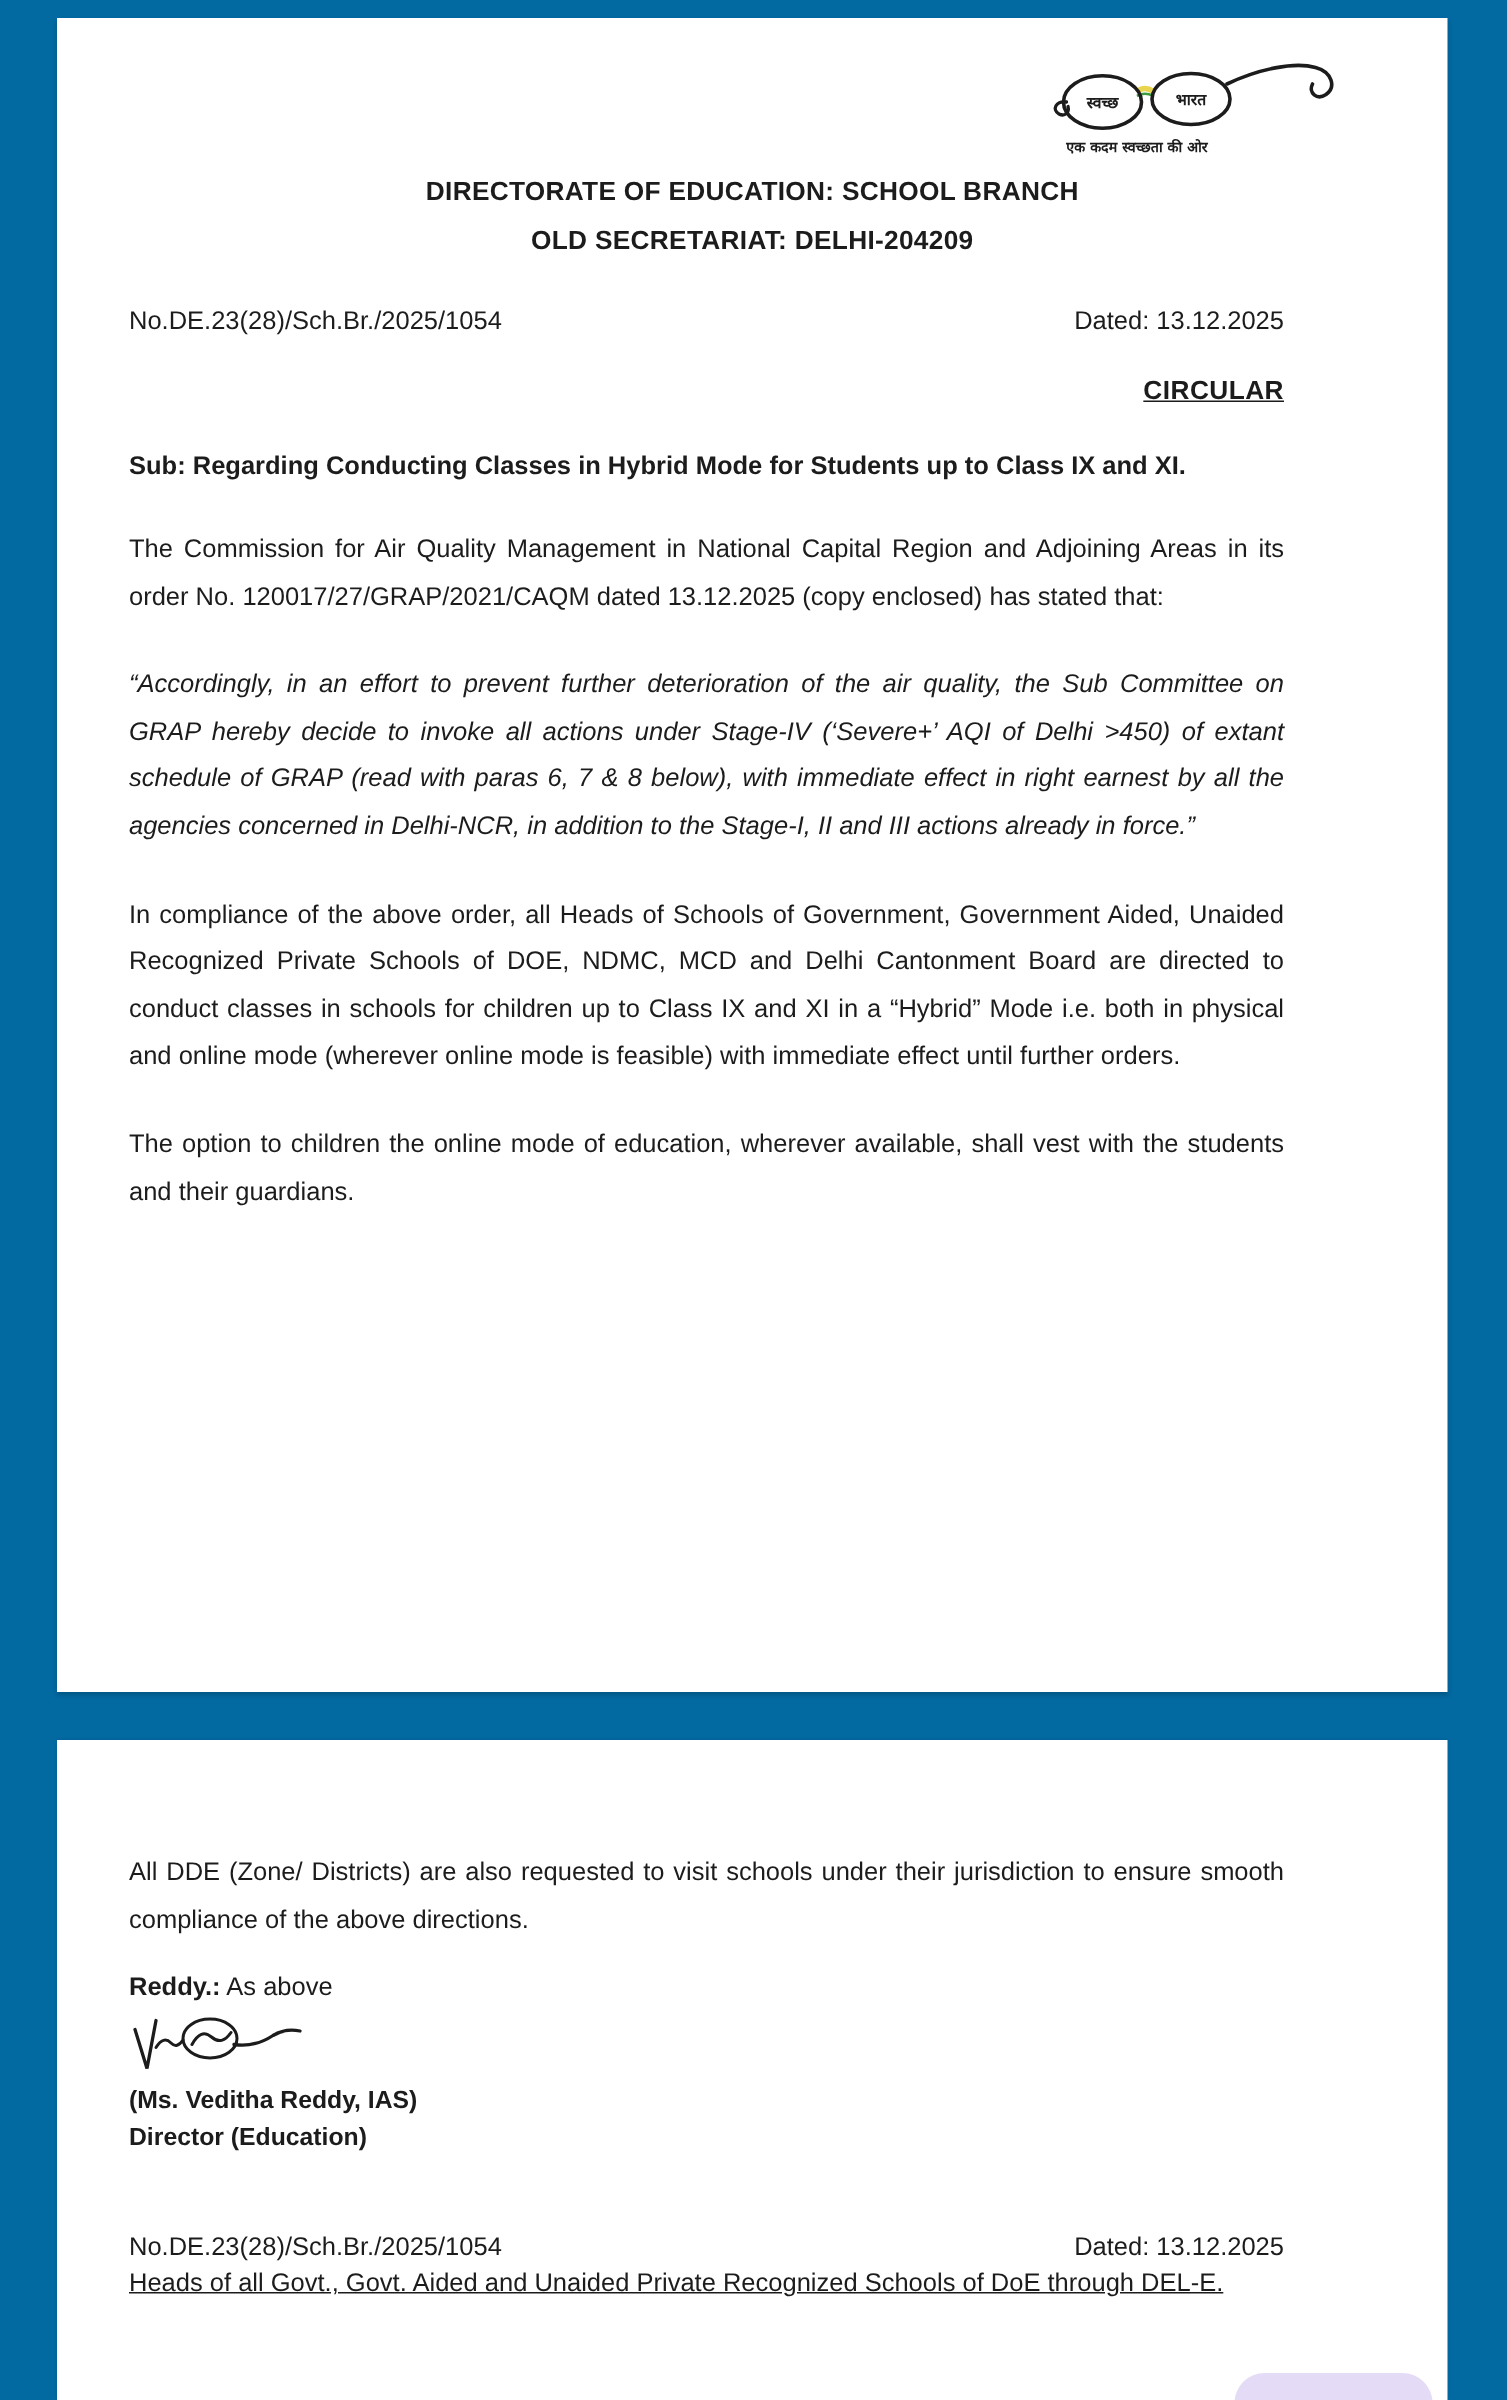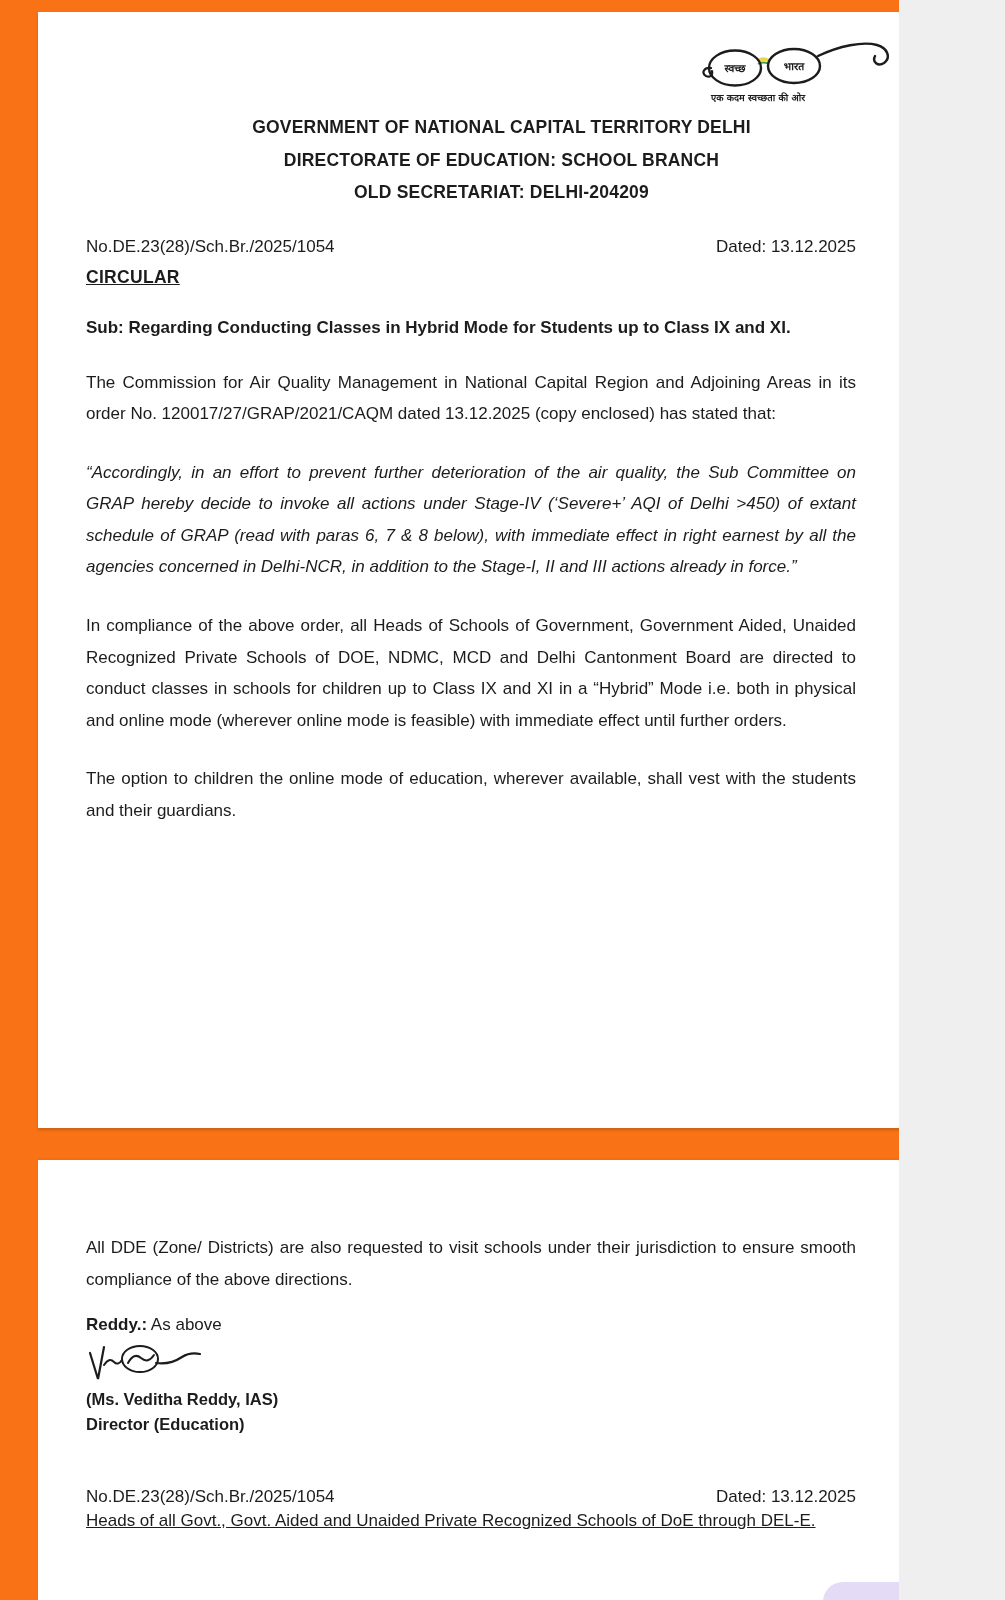--- a/index.html
+++ b/index.html
@@ -4,24 +4,24 @@
 <style>
   html, body {
     margin: 0;
     padding: 0;
     background: #efefef;
     font-family: "Liberation Sans", sans-serif;
     color: #1c1c1c;
   }
   #viewport {
     position: relative;
-    width: 899px;
+    width: 1005px;
     height: 1600px;
     overflow: hidden;
-    background: #f97316;
+    background: #0369a1;
   }
   .page {
     position: absolute;
     left: 38px;
     width: 927px;
     background: #ffffff;
   }
   #page1 {
     top: 12px;
     height: 1116px;
@@ -52,25 +52,25 @@
     line-height: 32.5px;
     letter-spacing: 0.2px;
   }
   .ref-row {
     display: flex;
     justify-content: space-between;
     font-size: 17px;
     margin-top: 28px;
   }
   .circular-title {
-    text-align: left;
+    text-align: right;
     font-weight: bold;
     font-size: 17.5px;
     text-decoration: underline;
-    margin-top: 10px;
+    margin-top: 26px;
     letter-spacing: 0.3px;
   }
   .subject {
     font-weight: bold;
     font-size: 17px;
     line-height: 24px;
     text-align: justify;
     margin-top: 28px;
   }
   .para {
@@ -148,21 +148,20 @@
 
       <path d="M117 14 C 138 4, 162 -1, 176 3 C 187 6, 190 16, 183 21 C 177 25, 171 20, 174 14" fill="none" stroke="#1c1c1c" stroke-width="2.4" stroke-linecap="round"></path>
 
       <text class="devanagari" x="34" y="30" font-size="10.5" text-anchor="middle" fill="#1c1c1c">स्वच्छ</text>
       <text class="devanagari" x="93" y="28" font-size="10.5" text-anchor="middle" fill="#1c1c1c">भारत</text>
 
       <text class="devanagari" x="57" y="59" font-size="9.5" text-anchor="middle" fill="#1c1c1c">एक कदम स्वच्छता की ओर</text>
     </svg>
 
     <div class="letterhead">
-      <div>GOVERNMENT OF NATIONAL CAPITAL TERRITORY DELHI</div>
       <div>DIRECTORATE OF EDUCATION: SCHOOL BRANCH</div>
       <div>OLD SECRETARIAT: DELHI-204209</div>
     </div>
 
     <div class="content">
       <div class="ref-row">
         <span>No.DE.23(28)/Sch.Br./2025/1054</span>
         <span>Dated: 13.12.2025</span>
       </div>
 

